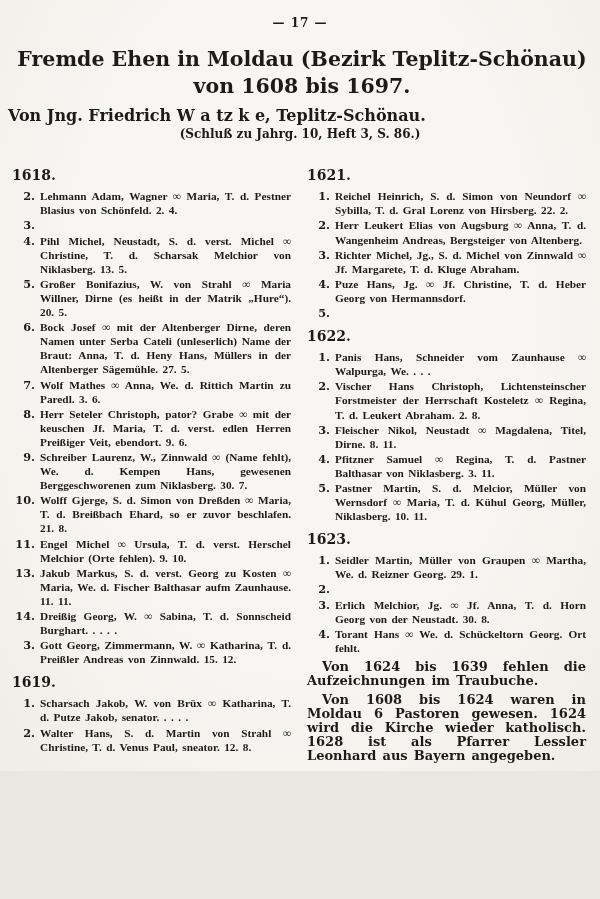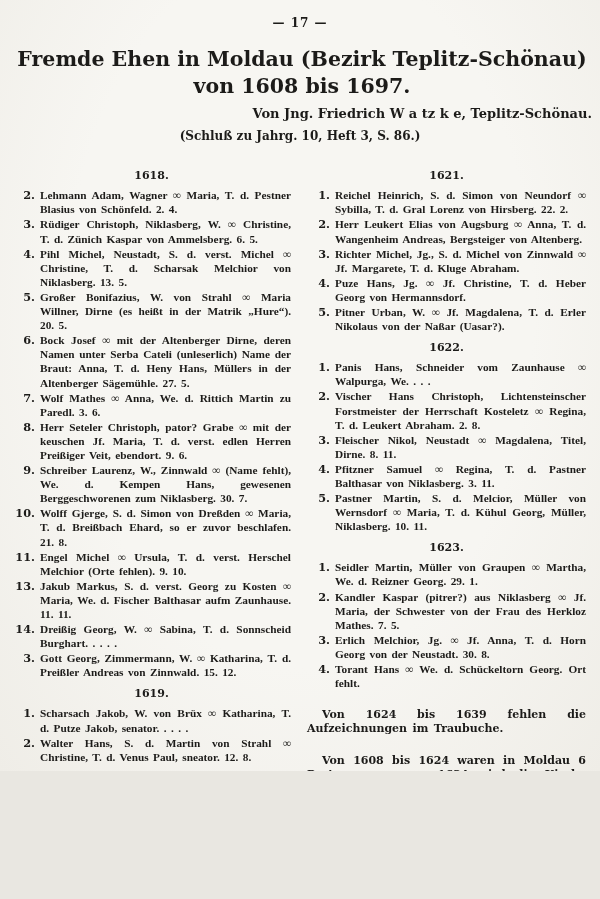--- a/index.html
+++ b/index.html
@@ -23,38 +23,38 @@
     margin-bottom: 16px;
   }
   .title {
     text-align: center;
     font-size: 20.5px;
     line-height: 1.3;
     margin: 0 0 7px 4px;
     font-weight: bold;
   }
   .byline {
-    text-align: right;
-    font-size: 13px;
-    margin-bottom: 8px;
+    text-align: left;
+    font-size: 16px;
+    margin-bottom: 2px;
   }
   .note {
     text-align: center;
     font-size: 12px;
     margin-bottom: 18px;
   }
   .columns {
     display: flex;
     gap: 16px;
     padding: 0 6px 0 4px;
   }
   .col { flex: 1; min-width: 0; }
   .year-heading {
-    text-align: center;
-    font-size: 11px;
+    text-align: left;
+    font-size: 14px;
     margin: 8px 0 6px 0;
   }
   .entry {
     display: flex;
     font-size: 11.3px;
     line-height: 14.1px;
     margin-bottom: 1px;
   }
   .entry-num {
     flex: none;
@@ -63,26 +63,26 @@
     padding-right: 5px;
   }
   .entry-text {
     flex: 1;
     text-align: justify;
     word-spacing: 1.6px;
     hyphens: auto;
     font-family: Liberation Serif, serif;
   }
   .paragraph {
-    font-size: 11px;
+    font-size: 13px;
     line-height: 14.1px;
     text-align: justify;
     text-indent: 15px;
     word-spacing: 1.6px;
-    margin: 18px 0 0 0;
+    margin: 5px 0 0 0;
   }
 </style>
 </head>
 <body>
 
 <div class="page">
   <div class="page-number">— 17 —</div>
   <h1 class="title">
     <span>Fremde Ehen in Moldau (Bezirk Teplitz-Schönau)</span><br>
     <span>von 1608 bis 1697.</span>
@@ -91,21 +91,20 @@
   <div class="note">(Schluß zu Jahrg. 10, Heft 3, S. 86.)</div>
   <div class="columns">
     <div class="col">
         <div class="year-heading">1618.</div>
         <div class="entry">
           <span class="entry-num">2.</span>
           <span class="entry-text">Lehmann Adam, Wagner ∞ Maria, T. d. Pestner Blasius von Schönfeld. 2. 4.</span>
         </div>
         <div class="entry">
           <span class="entry-num">3.</span>
-          <span class="entry-text">Rüdiger Christoph, Niklasberg, W. ∞ Christine, T. d. Zünich Kaspar von Ammelsberg. 6. 5.</span>
         </div>
         <div class="entry">
           <span class="entry-num">4.</span>
           <span class="entry-text">Pihl Michel, Neustadt, S. d. verst. Michel ∞ Christine, T. d. Scharsak Melchior von Niklasberg. 13. 5.</span>
         </div>
         <div class="entry">
           <span class="entry-num">5.</span>
           <span class="entry-text">Großer Bonifazius, W. von Strahl ∞ Maria Willner, Dirne (es heißt in der Matrik „Hure“). 20. 5.</span>
         </div>
         <div class="entry">
@@ -167,21 +166,20 @@
         <div class="entry">
           <span class="entry-num">3.</span>
           <span class="entry-text">Richter Michel, Jg., S. d. Michel von Zinnwald ∞ Jf. Margarete, T. d. Kluge Abraham.</span>
         </div>
         <div class="entry">
           <span class="entry-num">4.</span>
           <span class="entry-text">Puze Hans, Jg. ∞ Jf. Christine, T. d. Heber Georg von Hermannsdorf.</span>
         </div>
         <div class="entry">
           <span class="entry-num">5.</span>
-          <span class="entry-text">Pitner Urban, W. ∞ Jf. Magdalena, T. d. Erler Nikolaus von der Naßar (Uasar?).</span>
         </div>
         <div class="year-heading">1622.</div>
         <div class="entry">
           <span class="entry-num">1.</span>
           <span class="entry-text">Panis Hans, Schneider vom Zaunhause ∞ Walpurga, We. . . .</span>
         </div>
         <div class="entry">
           <span class="entry-num">2.</span>
           <span class="entry-text">Vischer Hans Christoph, Lichtensteinscher Forstmeister der Herrschaft Kosteletz ∞ Regina, T. d. Leukert Abraham. 2. 8.</span>
         </div>
@@ -197,21 +195,20 @@
           <span class="entry-num">5.</span>
           <span class="entry-text">Pastner Martin, S. d. Melcior, Müller von Wernsdorf ∞ Maria, T. d. Kühul Georg, Müller, Niklasberg. 10. 11.</span>
         </div>
         <div class="year-heading">1623.</div>
         <div class="entry">
           <span class="entry-num">1.</span>
           <span class="entry-text">Seidler Martin, Müller von Graupen ∞ Martha, We. d. Reizner Georg. 29. 1.</span>
         </div>
         <div class="entry">
           <span class="entry-num">2.</span>
-          <span class="entry-text">Kandler Kaspar (pitrer?) aus Niklasberg ∞ Jf. Maria, der Schwester von der Frau des Herkloz Mathes. 7. 5.</span>
         </div>
         <div class="entry">
           <span class="entry-num">3.</span>
           <span class="entry-text">Erlich Melchior, Jg. ∞ Jf. Anna, T. d. Horn Georg von der Neustadt. 30. 8.</span>
         </div>
         <div class="entry">
           <span class="entry-num">4.</span>
           <span class="entry-text">Torant Hans ∞ We. d. Schückeltorn Georg. Ort fehlt.</span>
         </div>
         <p class="paragraph">Von 1624 bis 1639 fehlen die Aufzeichnungen im Traubuche.</p>

